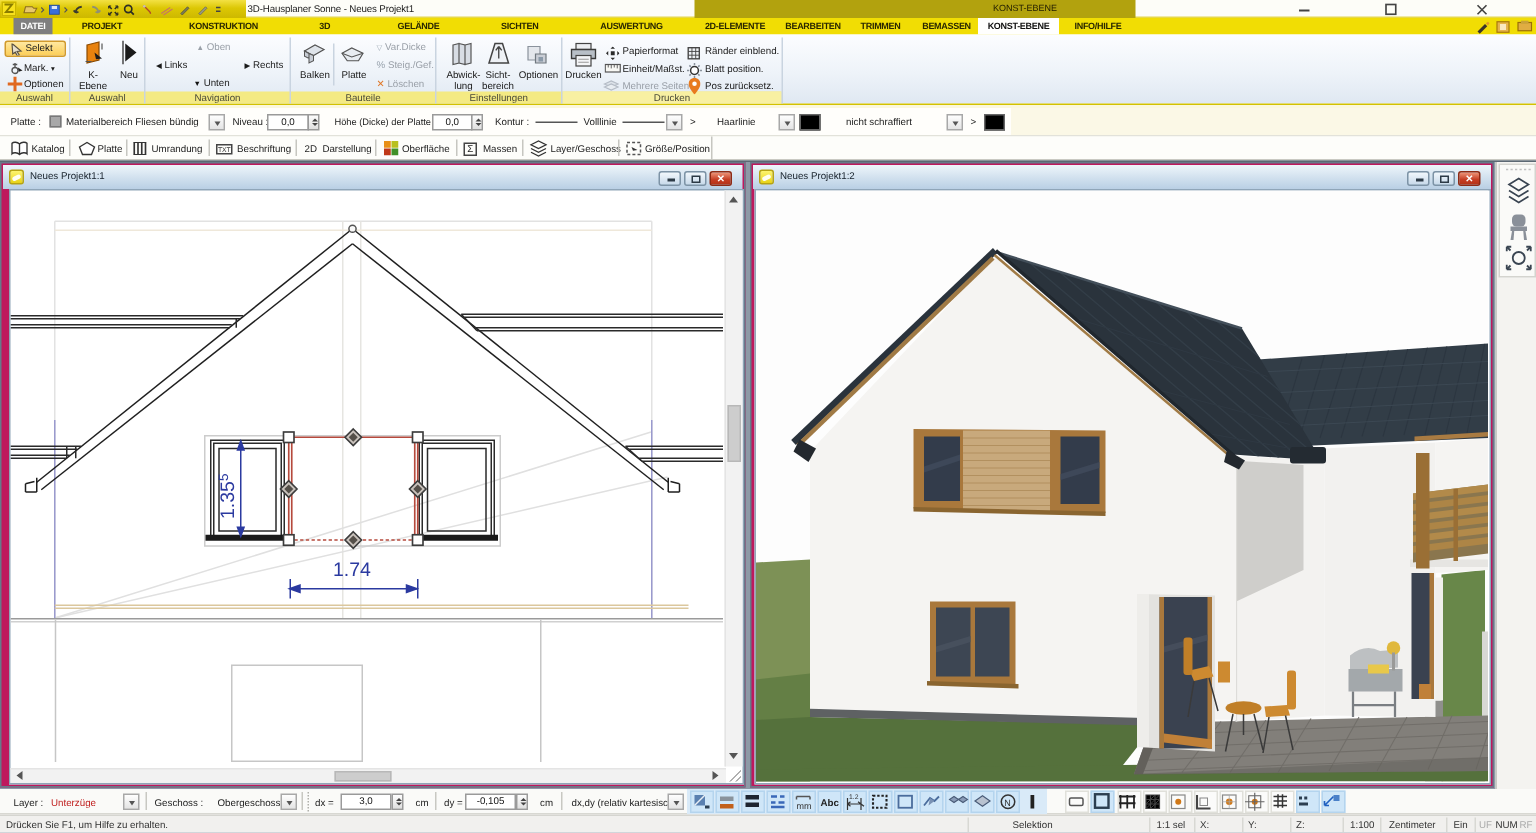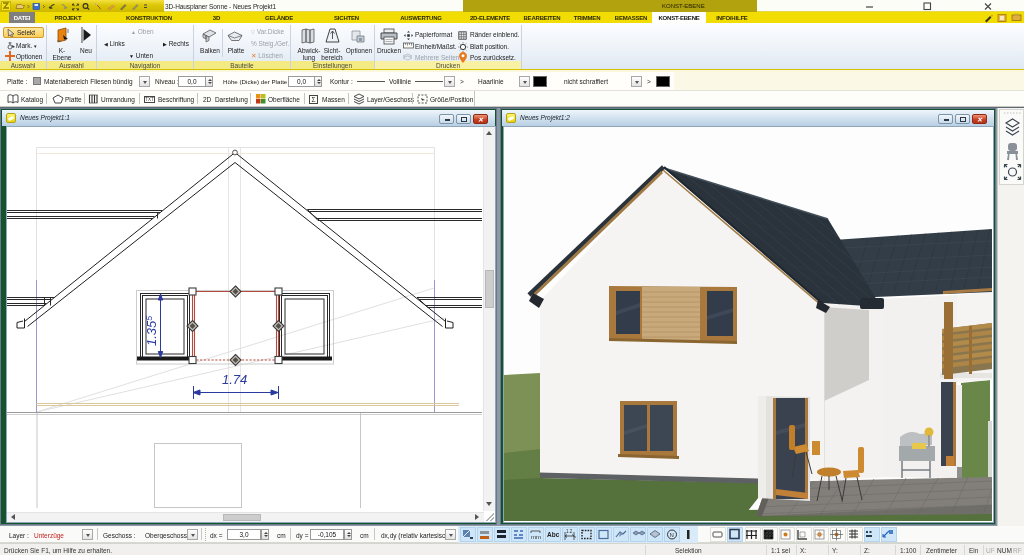--- a/index.html
+++ b/index.html
@@ -34,21 +34,21 @@
 .spin:before{content:"";position:absolute;left:1.5px;top:2px;border-left:2px solid transparent;border-right:2px solid transparent;border-bottom:2.5px solid #444;}
 .spin:after{content:"";position:absolute;left:1.5px;bottom:2px;border-left:2px solid transparent;border-right:2px solid transparent;border-top:2.5px solid #444;}
 .combo{position:absolute;top:4px;width:11px;height:11px;background:linear-gradient(#fefefe,#e4e4e4);border:1px solid #a8a8a8;}
 .combo:before{content:"";position:absolute;left:2.5px;top:4px;border-left:2px solid transparent;border-right:2px solid transparent;border-top:3px solid #555;}
 .swatch{position:absolute;top:4px;width:14px;height:11px;background:#000;border:1px solid #666;}
 #tb2{left:0;top:91px;width:1024px;height:16px;background:#fdfdfa;border-bottom:1px solid #c9c9c2;font-size:6.5px;color:#222;}
 #tb2 .t{position:absolute;top:5px;white-space:nowrap;}
 #tb2 .sep{position:absolute;top:2px;height:11px;width:1px;background:#c6c6c0;}
 
 #mdi{left:0;top:107px;width:1024px;height:419px;background:#8d99a6;border-top:1px solid #5c6873;}
-.win{position:absolute;background:#14532d;border:1px solid #67798a;font-style:italic;}
+.win{position:absolute;background:#be185d;border:1px solid #67798a;}
 .wtitle{position:absolute;left:1px;top:1px;right:1px;height:16px;background:linear-gradient(#eef5fb,#d3e2ef 50%,#b9cfe4);font-size:6.5px;color:#16202a;line-height:16px;}
 .wicon{position:absolute;left:4px;top:3px;width:10px;height:10px;background:linear-gradient(#fdf470,#e8d317);border:1px solid #b7a414;border-radius:2px;}
 .wicon:before{content:"";position:absolute;left:1px;top:3px;width:6px;height:3px;background:#fffef2;border-radius:2px;transform:rotate(-25deg);}
 .wname{position:absolute;left:18px;top:0;}
 .wbtns{position:absolute;top:3px;height:11px;}
 .mb{position:absolute;top:0.5px;width:15px;height:10px;border:1px solid #7d93a6;border-radius:2px;background:linear-gradient(#f2f7fc,#c8daea);}
 .mb i{position:absolute;left:4.5px;top:4.5px;width:5px;height:2px;background:#2c3a46;}
 .mb.rest i{left:4px;top:2.5px;width:6px;height:4.5px;background:none;border:1px solid #2c3a46;}
 .mb.close{background:linear-gradient(#ee9579,#c53c22 60%,#b53318);border-color:#8e2a14;color:#fff;font-size:6.5px;text-align:center;line-height:9px;font-weight:bold;}
 .wcontent{position:absolute;left:4px;top:17px;background:#fff;border:1px solid #8fa5b8;}

